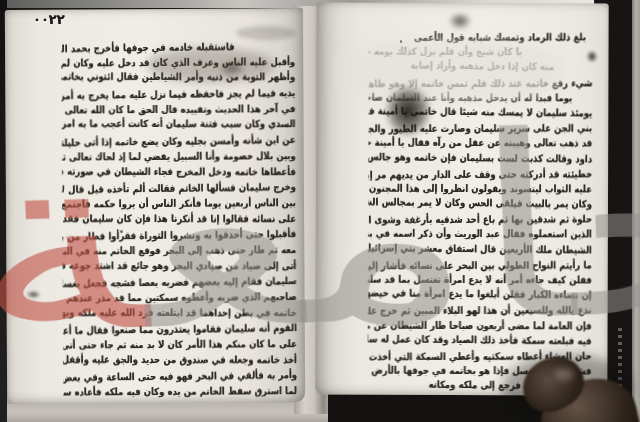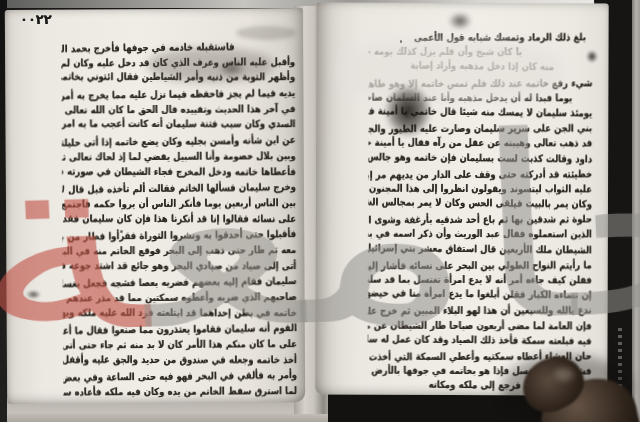--- a/index.html
+++ b/index.html
@@ -91,21 +91,21 @@
   .thumb-tip{position:absolute;left:14px;top:6px;width:62px;height:52px;border-radius:50% 50% 45% 45%;
     transform:rotate(-28deg);
     background:radial-gradient(circle at 45% 40%,#5a4a3e 0%,#33281f 55%,#171108 100%);}
   .thumb-base{position:absolute;left:34px;top:28px;width:96px;height:80px;border-radius:45% 45% 20% 20%;
     transform:rotate(-12deg);
     background:radial-gradient(circle at 40% 30%,#645245 0%,#2e241b 60%,#120d08 100%);}
   .thumb-highlight{position:absolute;left:46px;top:16px;width:20px;height:13px;border-radius:50%;
     background:rgba(155,144,130,.5);filter:blur(3px);}
   
   .page-number{
-    position:absolute;left:20px;top:12px;z-index:15;
+    position:absolute;left:33px;top:12px;z-index:15;
     font-size:13px;font-weight:bold;color:#1c1b19;letter-spacing:2.5px;direction:rtl;
     text-shadow:0 0 .5px #1c1b19;
   }
   .speck{position:absolute;border-radius:50%;background:rgba(35,32,27,.6);z-index:12;}
 </style>
 </head>
 <body>
 
 <div class="photo">
 

